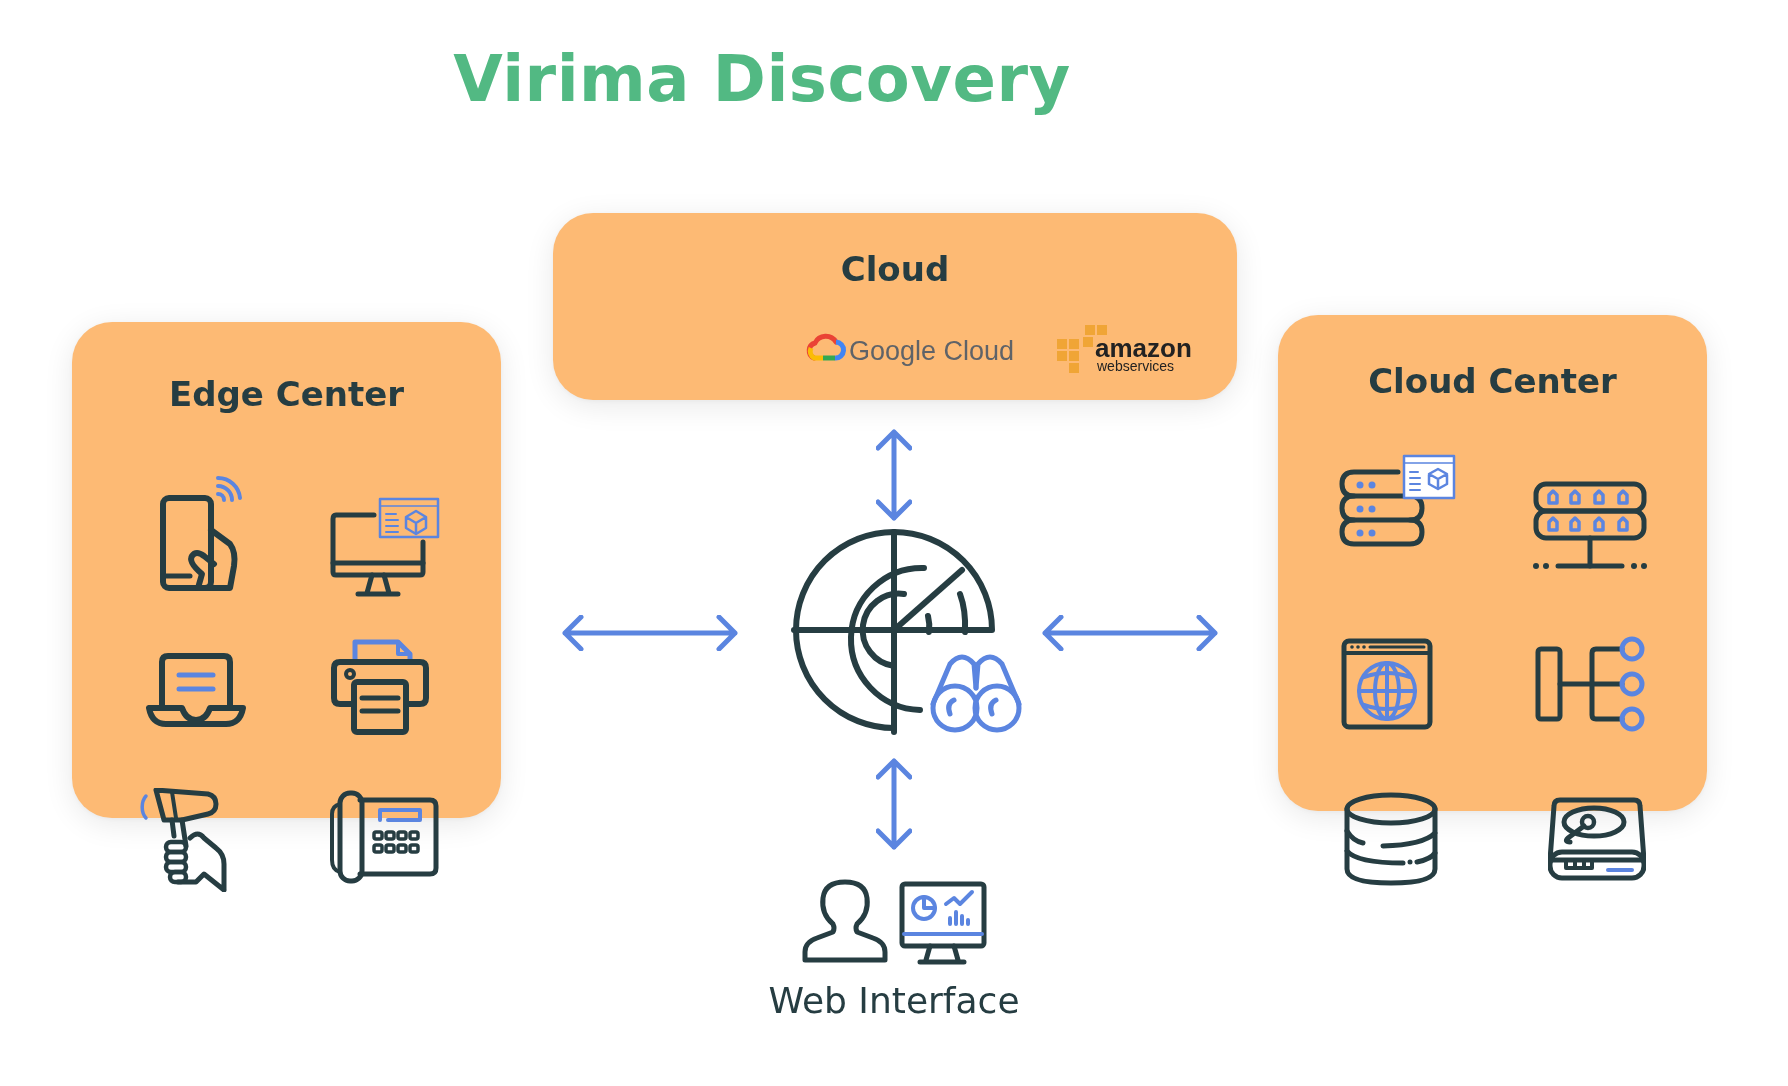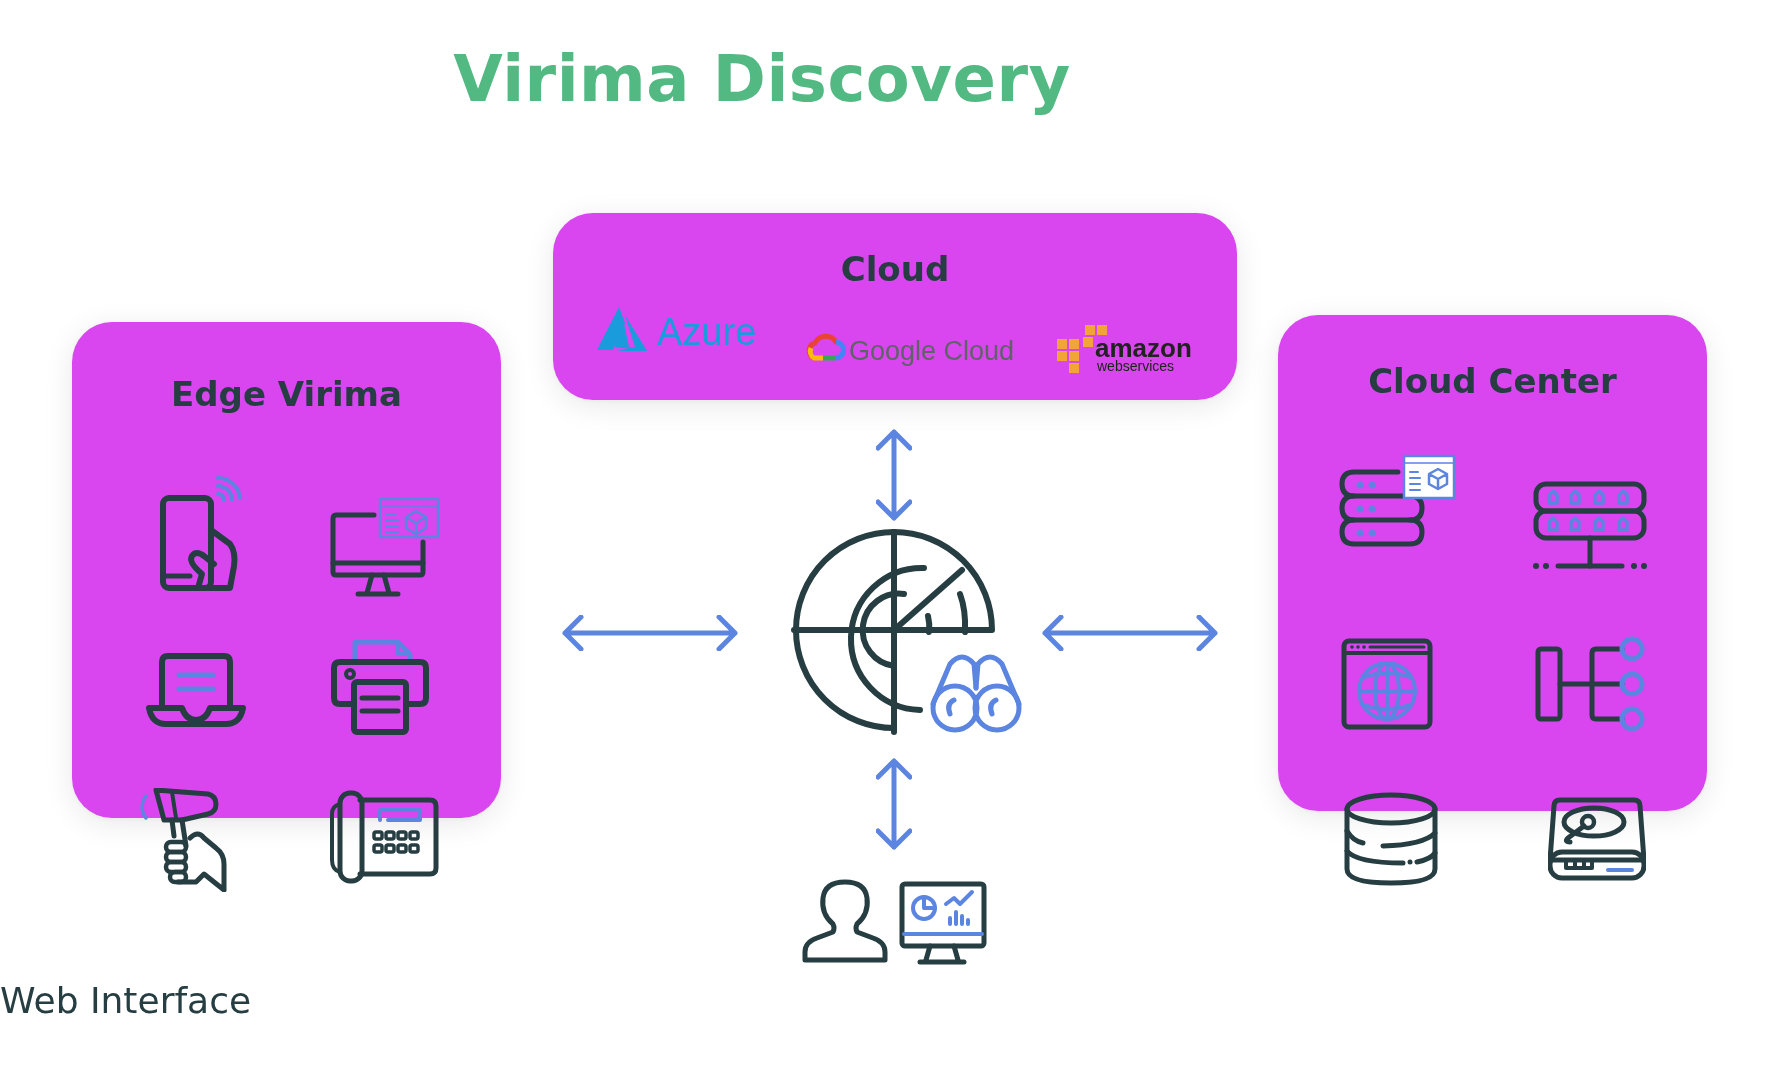--- a/index.html
+++ b/index.html
@@ -1,46 +1,38 @@
 <!DOCTYPE html>
 <html><head>
 <meta charset="utf-8">
 <style>
   html, body { margin:0; padding:0; background:#ffffff; }
   body { width:1788px; height:1086px; position:relative; overflow:hidden;
          font-family:"Liberation Sans", sans-serif; color:#263d42; }
   .title { position:absolute; left:0; width:1524px; top:42px; text-align:center;
            font-size:64px; font-weight:bold; color:#52b983; letter-spacing:0.5px;
            font-family:"DejaVu Sans", sans-serif; }
-  .card { position:absolute; background:#d946ef; border-radius:40px;
+  .card { position:absolute; background:#fdba74; border-radius:40px;
           box-shadow:0 6px 30px rgba(0,0,0,0.09), 0 1px 4px rgba(0,0,0,0.04); }
   .card-title { position:absolute; left:0; right:0; text-align:center; font-weight:bold;
                 font-size:34px; color:#263d42; font-family:"DejaVu Sans", sans-serif; }
   .icon { position:absolute; }
   .arrow { position:absolute; }
   .logo { position:absolute; }
-  .wi-label { position:absolute; left:0; width:1788px; top:980px; text-align:left;
+  .wi-label { position:absolute; left:0; width:1788px; top:980px; text-align:center;
               font-size:36px; color:#263d42; font-family:"DejaVu Sans", sans-serif; }
 </style>
 </head>
 <body>
 
 <div class="title">Virima Discovery</div>
 
 <div class="card" style="left:553px; top:213px; width:684px; height:187px;">
   <div class="card-title" style="top:36px;">Cloud</div>
 
-  <div class="logo" style="left:42px; top:92px; width:160px; height:50px;">
-    <svg width="160" height="50" viewBox="0 0 160 50">
-      <path d="M24 2 L2 45 L18 45 L30 18 Z" fill="#1a9bdb"></path>
-      <path d="M28 14 L20 42 L50 46 L34 42 Z" fill="#1a9bdb"></path>
-      <path d="M30 10 L52 46 L22 46 L40 42 Z" fill="#1a9bdb"></path>
-      <text x="62" y="40" font-family="Liberation Sans, sans-serif" font-size="38" fill="#1a9bdb">Azure</text>
-    </svg>
-  </div>
 
   <div class="logo" style="left:252px; top:119px; width:210px; height:36px;">
     <svg width="210" height="36" viewBox="0 0 210 36">
       <path d="M9 26 A8 8 0 0 1 10 11 A12 12 0 0 1 31 10" fill="none" stroke="#ea4335" stroke-width="5" stroke-linecap="round"></path>
       <path d="M31 10 A8 8 0 0 1 30 26" fill="none" stroke="#4285f4" stroke-width="5"></path>
       <path d="M30 26 L18 26" stroke="#34a853" stroke-width="5"></path>
       <path d="M18 26 L9 26 A8 8 0 0 1 6 16" fill="none" stroke="#fbbc05" stroke-width="5"></path>
       <text x="44" y="28" font-family="Liberation Sans, sans-serif" font-size="27" fill="#5f6368">Google Cloud</text>
     </svg>
   </div>
@@ -57,21 +49,21 @@
           <rect x="14" y="28" width="10" height="10"></rect>
         <rect x="14" y="40" width="10" height="10"></rect>
       </g>
       <text x="40" y="34" font-family="Liberation Sans, sans-serif" font-weight="bold" font-size="26" fill="#222">amazon</text>
       <text x="42" y="48" font-family="Liberation Sans, sans-serif" font-size="14" fill="#222">webservices</text>
     </svg>
   </div>
 </div>
 
 <div class="card" style="left:72px; top:322px; width:429px; height:496px;">
-  <div class="card-title" style="top:52px;">Edge Virima</div>
+  <div class="card-title" style="top:52px;">Edge Center</div>
 </div>
 
 <div class="card" style="left:1278px; top:315px; width:429px; height:496px;">
   <div class="card-title" style="top:46px;">Cloud Center</div>
 </div>
 
 <svg class="icon" style="left:158px; top:468px;" width="90" height="125" viewBox="0 0 90 125" fill="none" stroke-linecap="round" stroke-linejoin="round">
   <rect x="5" y="30" width="48" height="90" rx="6" stroke="#263d42" stroke-width="6"></rect>
   <line x1="5" y1="108" x2="32" y2="108" stroke="#263d42" stroke-width="5"></line>
   <path d="M53 62 L72 76 Q78 84 76 98 L72 120 L40 120 L44 106 Q30 94 34 88 Q38 82 46 88 L56 96" stroke="#263d42" stroke-width="6"></path>

